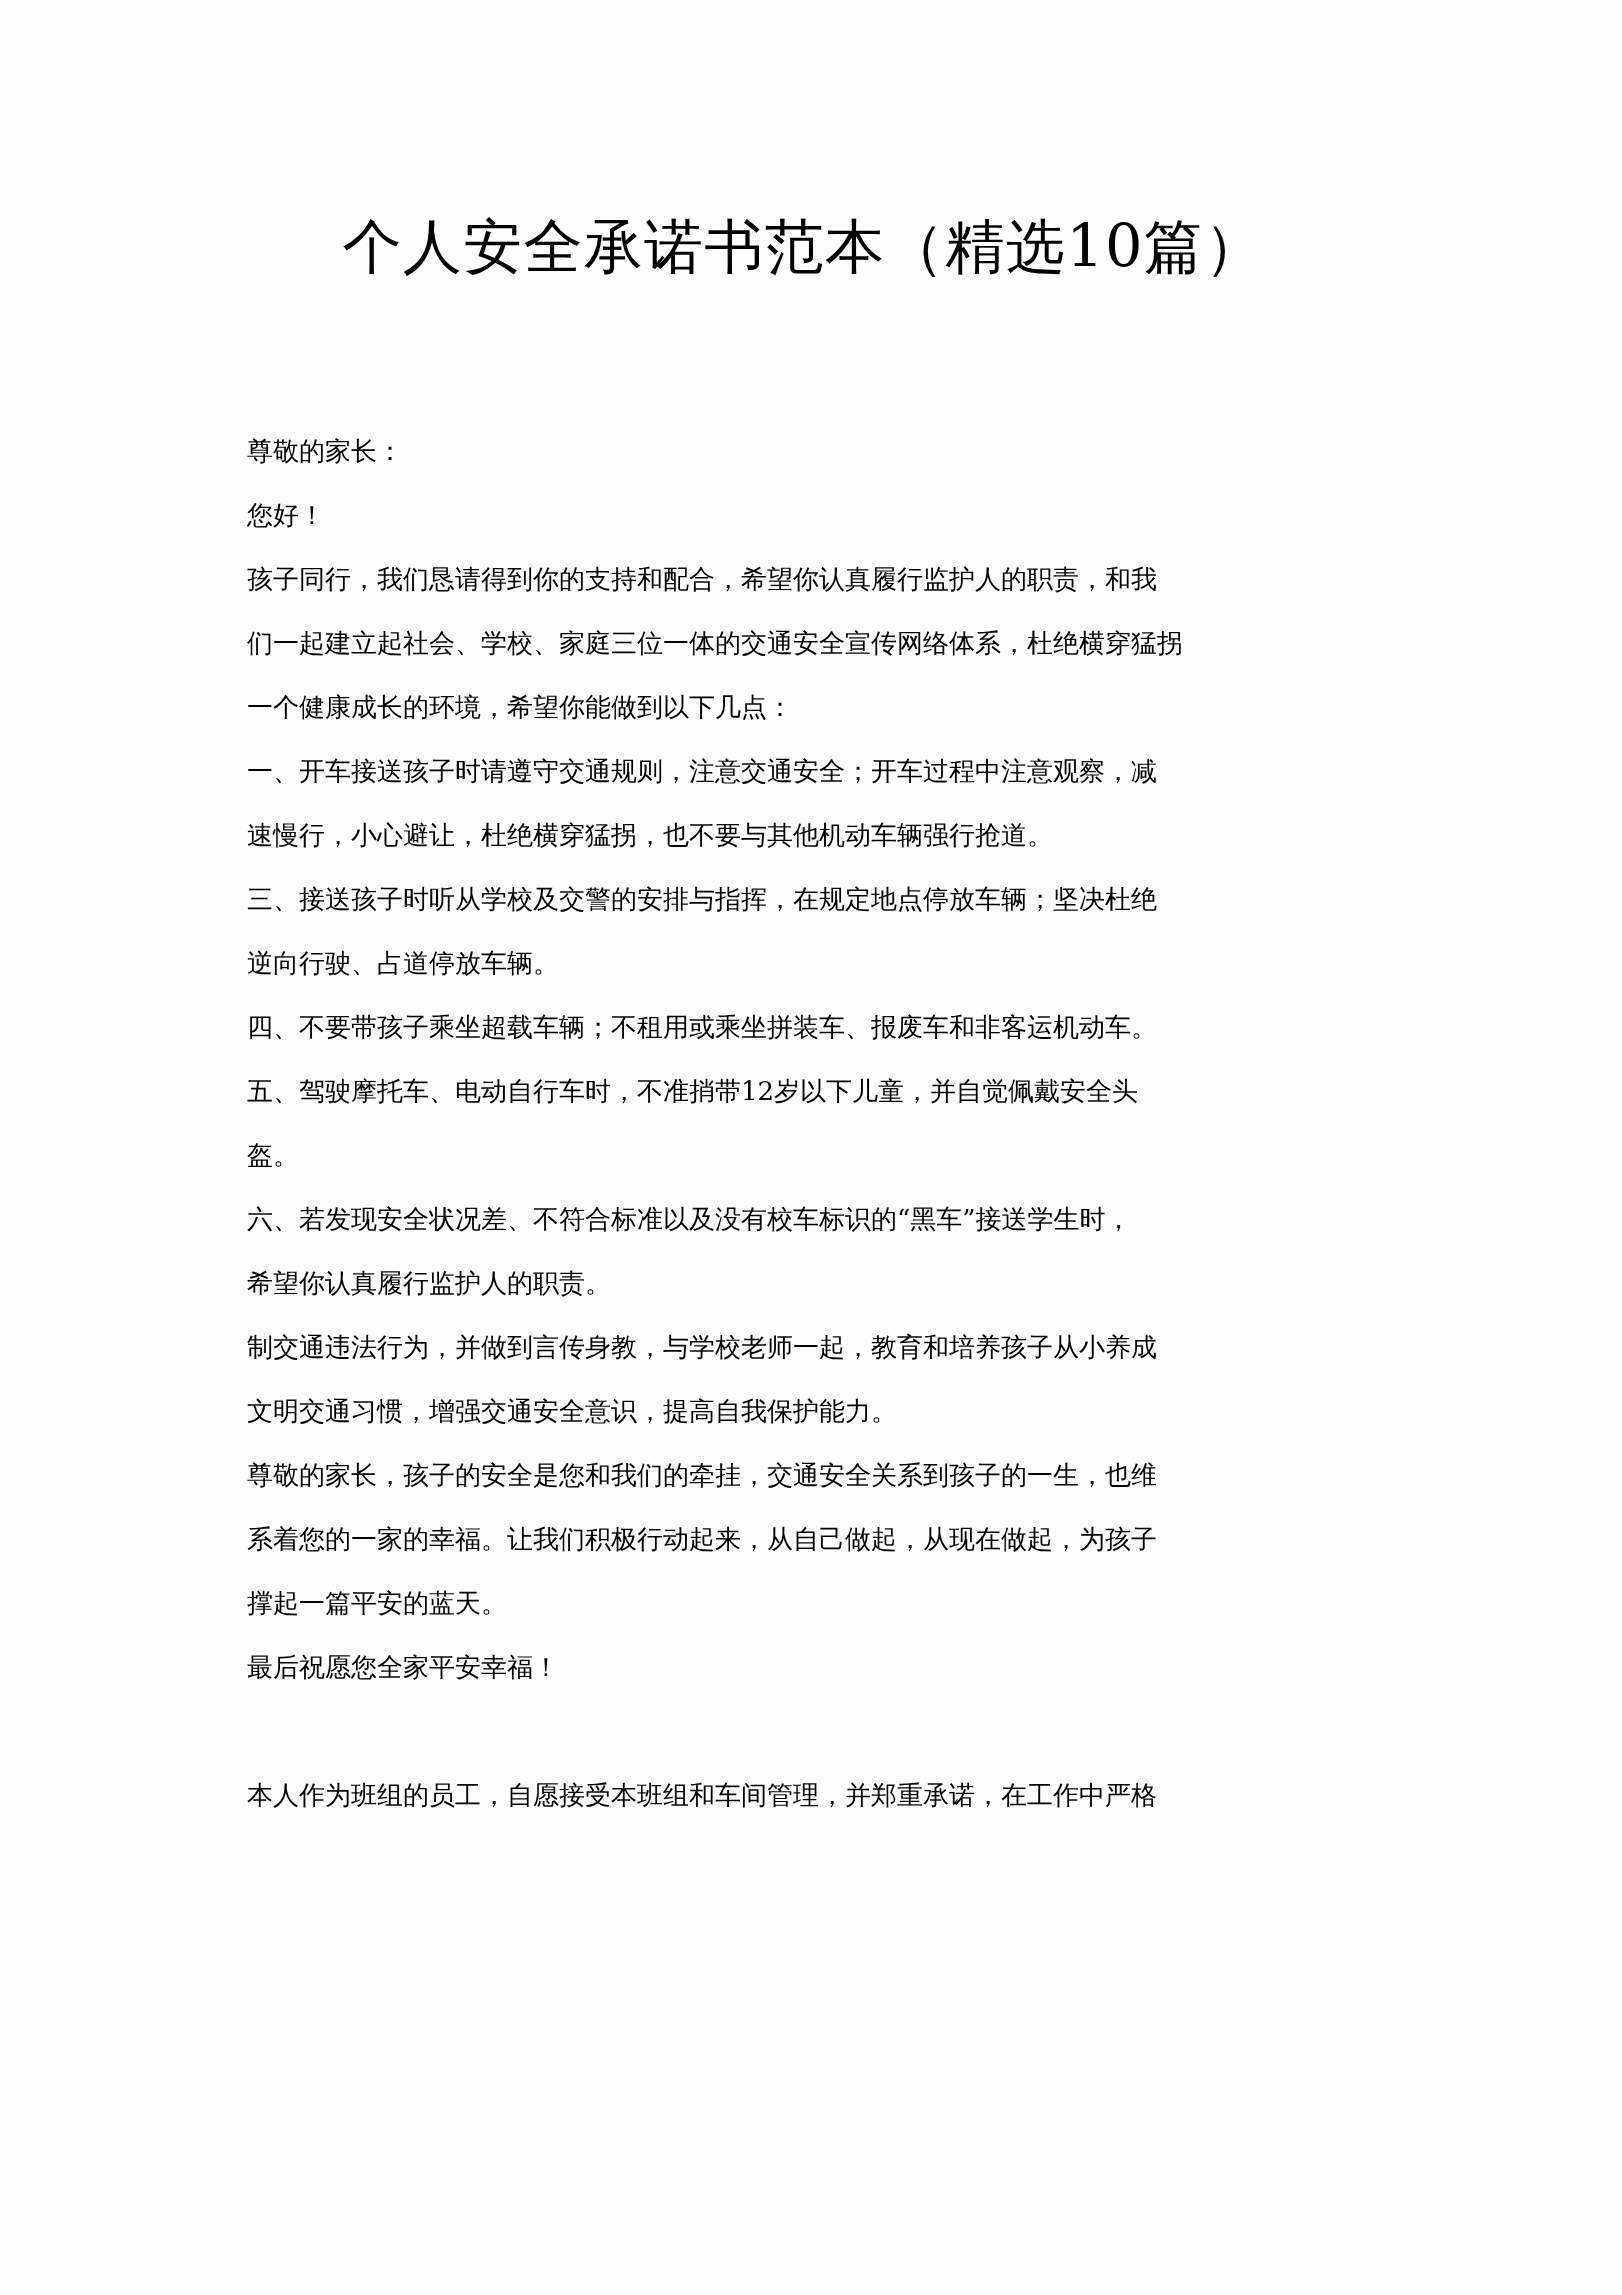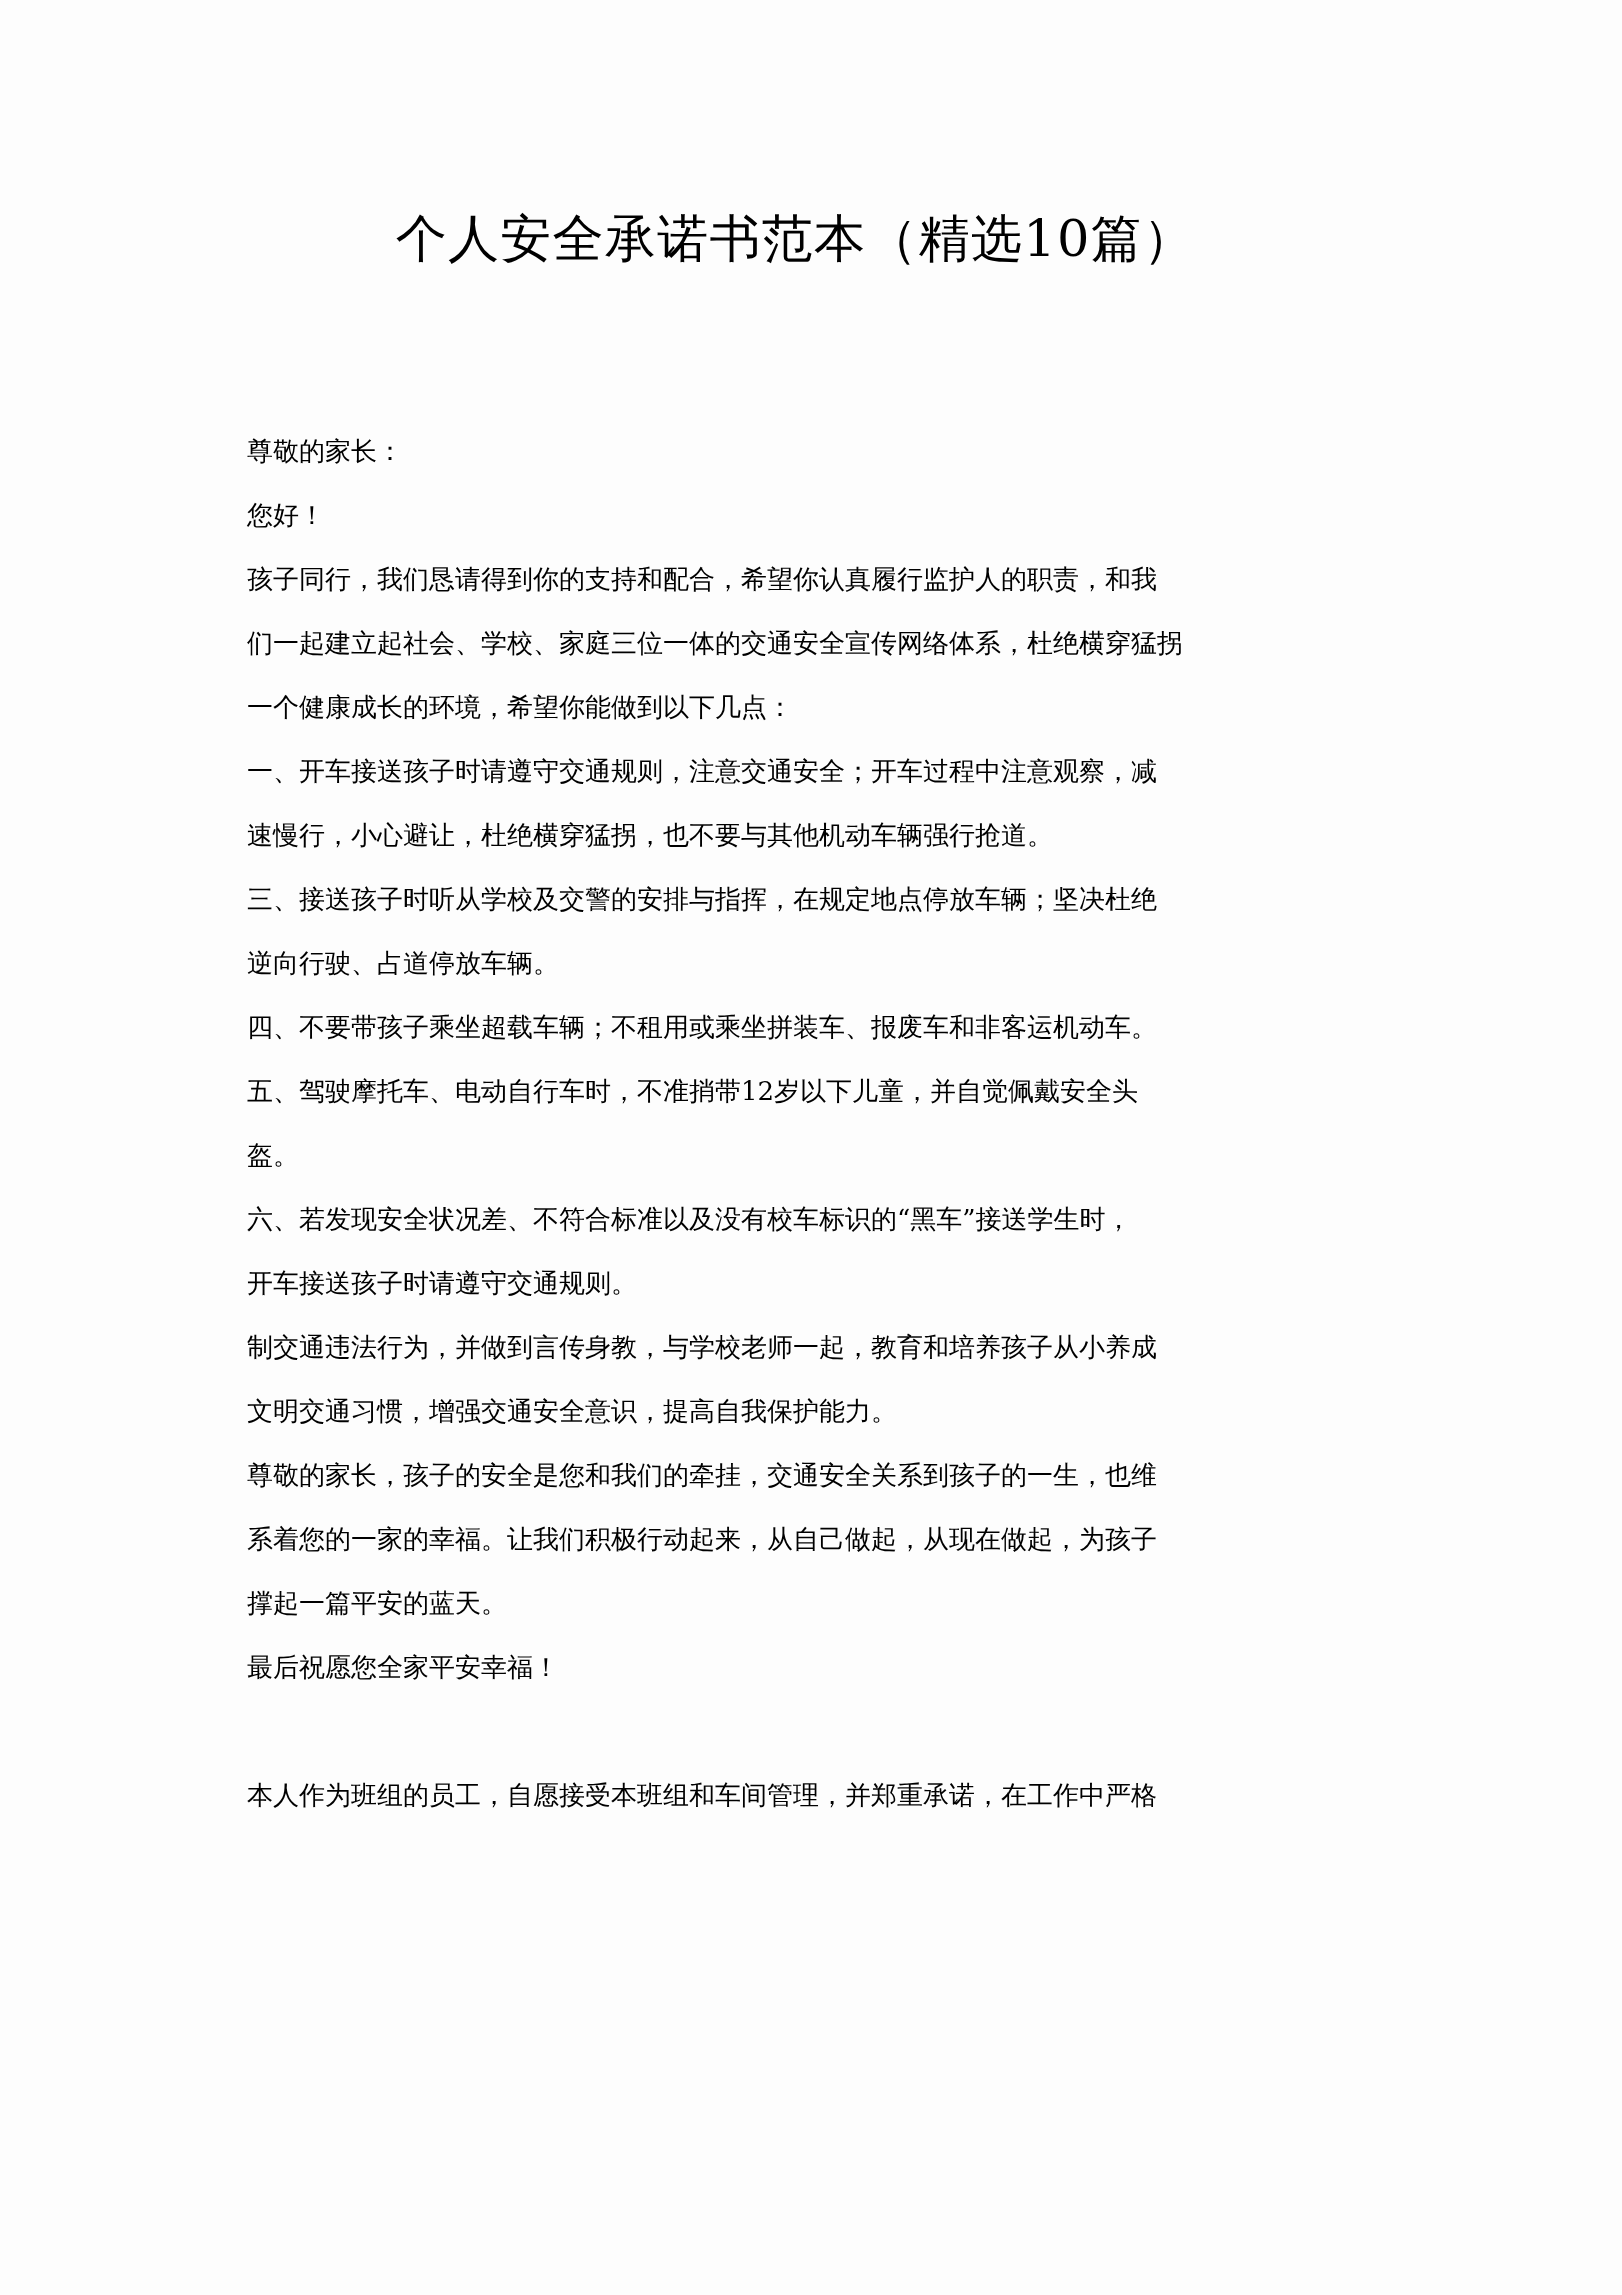--- a/index.html
+++ b/index.html
@@ -22,26 +22,26 @@
       width: 1623px;
       height: 2295px;
       background: #fdfdfd;
     }
     .title {
       position: absolute;
       left: 0;
       top: 196px;
       width: 1591px;
       text-align: center;
-      font-size: 51px;
+      font-size: 59px;
       line-height: 85px;
       letter-spacing: 1.3px;
       white-space: nowrap;
       font-weight: normal;
-      margin: 0;
+      margin: 8px;
     }
     .body {
       position: absolute;
       left: 247px;
       top: 419px;
       width: 1139px;
       font-size: 26px;
       line-height: 64px;
     }
     .line {
@@ -91,21 +91,21 @@
       <span class="line">四、不要带孩子乘坐超载车辆；不租用或乘坐拼装车、报废车和非客运机动车。</span>
     </div>
 
     <div>
       <span class="line">五、驾驶摩托车、电动自行车时，不准捎带12岁以下儿童，并自觉佩戴安全头</span>
       <span class="line">盔。</span>
     </div>
 
     <div>
       <span class="line">六、若发现安全状况差、不符合标准以及没有校车标识的“黑车”接送学生时，</span>
-      <span class="line">开车接送孩子时请遵守交通规则。</span>
+      <span class="line">希望你认真履行监护人的职责。</span>
     </div>
 
     <div>
       <span class="line">制交通违法行为，并做到言传身教，与学校老师一起，教育和培养孩子从小养成</span>
       <span class="line">文明交通习惯，增强交通安全意识，提高自我保护能力。</span>
     </div>
 
     <div>
       <span class="line">尊敬的家长，孩子的安全是您和我们的牵挂，交通安全关系到孩子的一生，也维</span>
       <span class="line">系着您的一家的幸福。让我们积极行动起来，从自己做起，从现在做起，为孩子</span>

